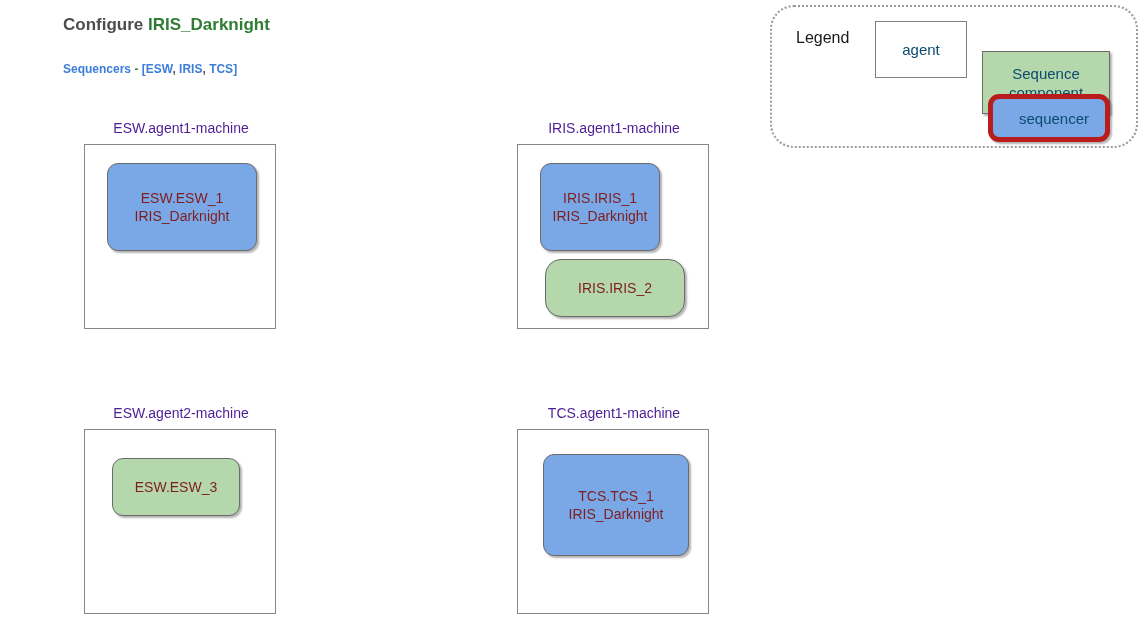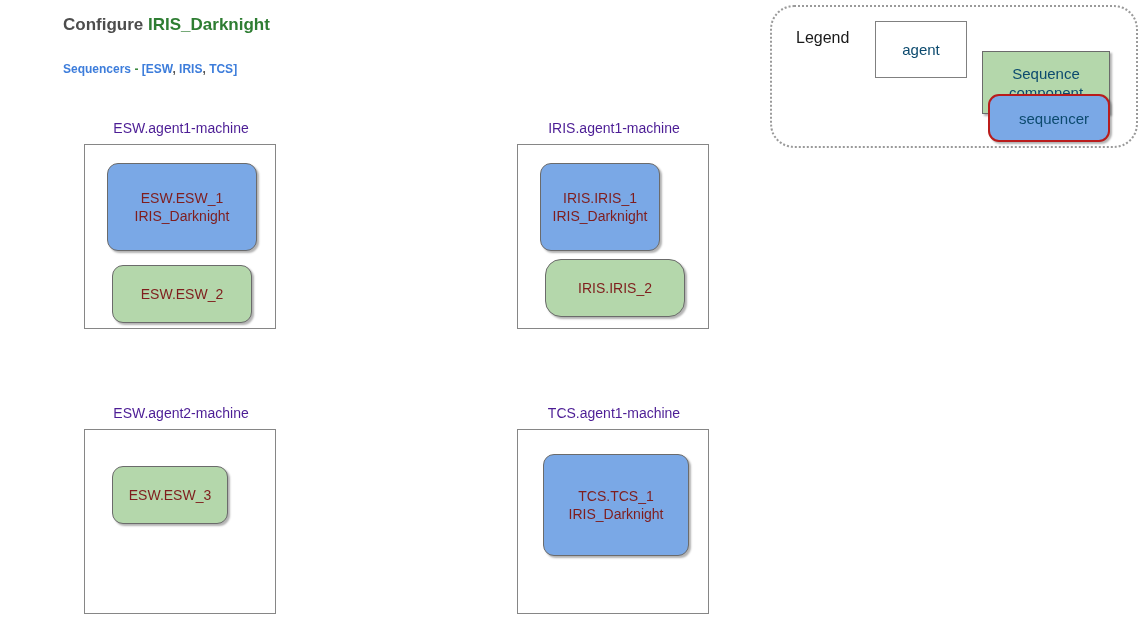--- a/index.html
+++ b/index.html
@@ -130,21 +130,21 @@
     border-radius: 0;
     box-shadow: 2px 2px 2px rgba(0,0,0,0.30);
     margin-top: 30px;
   }
   #legend-sequencer {
     left: 216px;
     top: 87px;
     width: 122px;
     height: 48px;
     background: #7aa8e6;
-    border: 2px solid #b91c1c;
+    border: 5px solid #b91c1c;
     border-radius: 11px;
     box-shadow: 2px 2px 2px rgba(0,0,0,0.30);
     padding-left: 10px;
   }
 </style>
 </head>
 <body>
 
 <div id="page-title">
   <span>Configure</span>
@@ -159,40 +159,37 @@
   <span>TCS</span><span>]</span>
 </div>
 
 <div id="machines-root">
     <div class="machine" style="left: 84px; top: 120px;">
       <div class="machine-label">ESW.agent1-machine</div>
       <div class="machine-frame">
         <div class="node sequencer" style="left: 22px; top: 18px; width: 150px; height: 88px;">
           <span><span>ESW.ESW_1</span><br><span>IRIS_Darknight</span></span>
         </div>
-        <div class="node component" style="left: 27px; top: 120px; width: 140px; height: 58px;">
-          <span><span>ESW.ESW_2</span></span>
-        </div>
       </div>
     </div>
     <div class="machine" style="left: 517px; top: 120px;">
       <div class="machine-label">IRIS.agent1-machine</div>
       <div class="machine-frame">
         <div class="node sequencer" style="left: 22px; top: 18px; width: 120px; height: 88px;">
           <span><span>IRIS.IRIS_1</span><br><span>IRIS_Darknight</span></span>
         </div>
         <div class="node component" style="left: 27px; top: 114px; width: 140px; height: 58px; border-radius: 16px;">
           <span><span>IRIS.IRIS_2</span></span>
         </div>
       </div>
     </div>
     <div class="machine" style="left: 84px; top: 405px;">
       <div class="machine-label">ESW.agent2-machine</div>
       <div class="machine-frame">
-        <div class="node component" style="left: 27px; top: 36px; width: 116px; height: 58px;">
+        <div class="node component" style="left: 27px; top: 28px; width: 128px; height: 58px;">
           <span><span>ESW.ESW_3</span></span>
         </div>
       </div>
     </div>
     <div class="machine" style="left: 517px; top: 405px;">
       <div class="machine-label">TCS.agent1-machine</div>
       <div class="machine-frame">
         <div class="node sequencer" style="left: 25px; top: 24px; width: 146px; height: 102px;">
           <span><span>TCS.TCS_1</span><br><span>IRIS_Darknight</span></span>
         </div>

